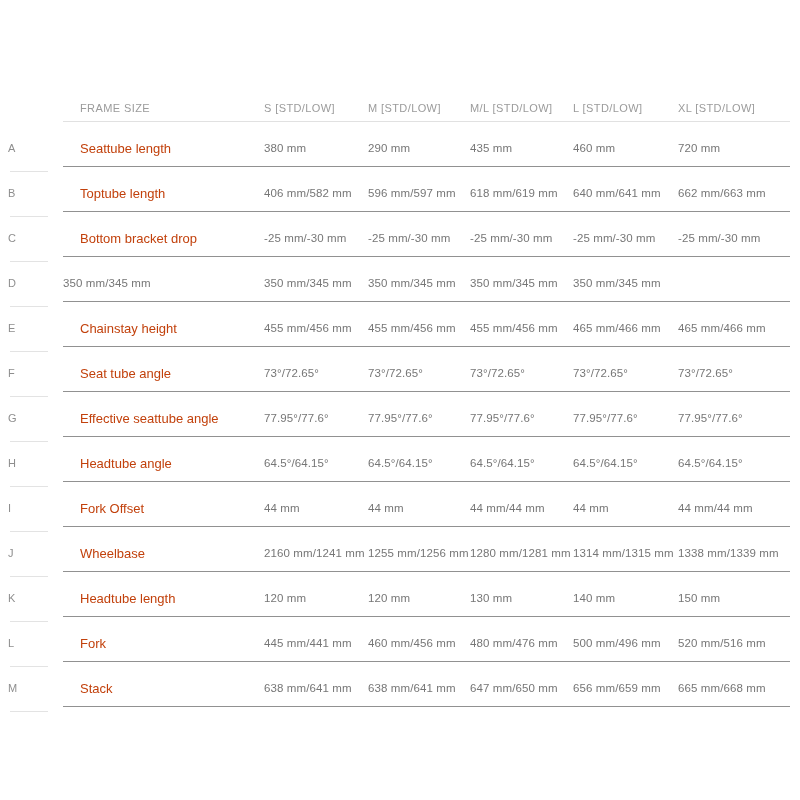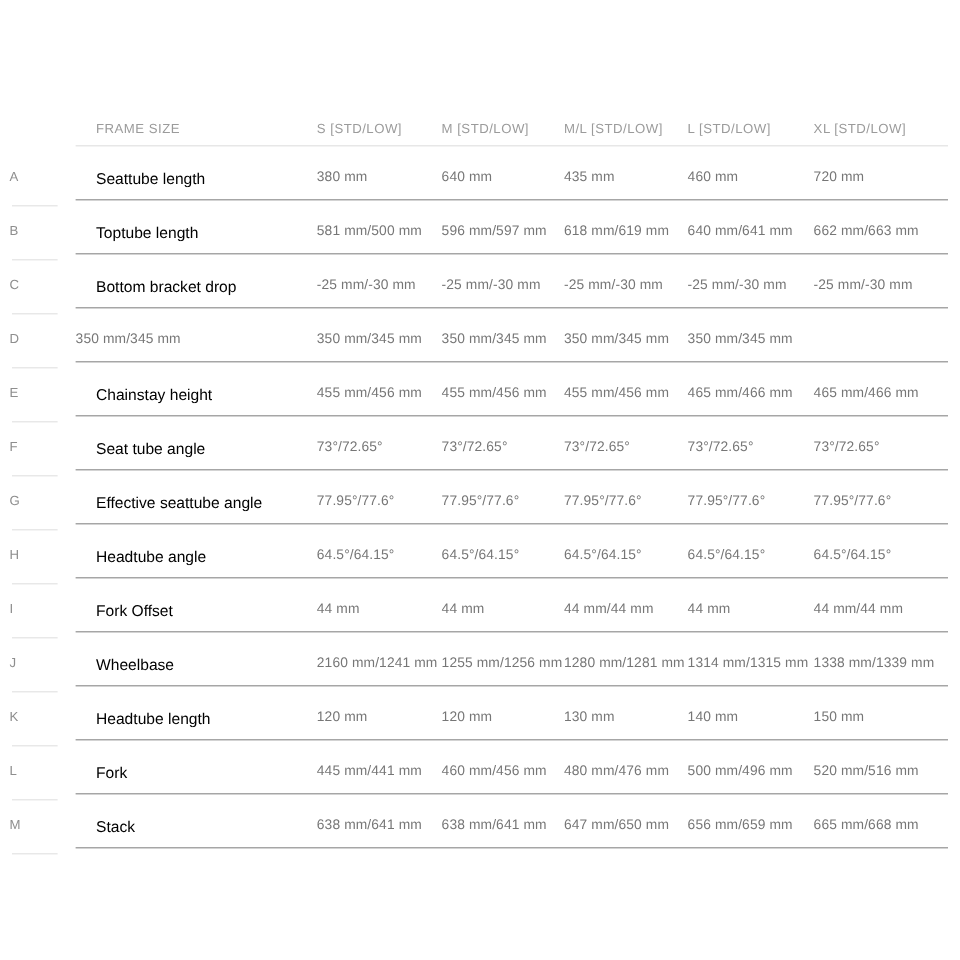--- a/index.html
+++ b/index.html
@@ -59,21 +59,21 @@
   }
 
   .cell {
     white-space: nowrap;
     overflow: hidden;
     padding-right: 4px;
   }
   .label-cell {
     padding-left: 17px;
     font-size: 13px;
-    color: #000000;
+    color: #c2410c;
   }
   .value-cell {
     font-size: 11.5px;
     color: #767676;
     letter-spacing: 0.1px;
   }
   .header-cell {
     font-size: 11px;
     color: #9b9b9b;
     letter-spacing: 0.4px;
@@ -96,31 +96,31 @@
         <div class="cell header-cell">XL [STD/LOW]</div>
       </div>
     </div>
 
     <div id="rows-container">
         <div class="row">
           <div class="gutter">A</div>
           <div class="content">
             <div class="cell label-cell">Seattube length</div>
             <div class="cell value-cell">380 mm</div>
-            <div class="cell value-cell">640 mm</div>
+            <div class="cell value-cell">290 mm</div>
             <div class="cell value-cell">435 mm</div>
             <div class="cell value-cell">460 mm</div>
             <div class="cell value-cell">720 mm</div>
           </div>
         </div>
         <div class="row">
           <div class="gutter">B</div>
           <div class="content">
             <div class="cell label-cell">Toptube length</div>
-            <div class="cell value-cell">581 mm/500 mm</div>
+            <div class="cell value-cell">406 mm/582 mm</div>
             <div class="cell value-cell">596 mm/597 mm</div>
             <div class="cell value-cell">618 mm/619 mm</div>
             <div class="cell value-cell">640 mm/641 mm</div>
             <div class="cell value-cell">662 mm/663 mm</div>
           </div>
         </div>
         <div class="row">
           <div class="gutter">C</div>
           <div class="content">
             <div class="cell label-cell">Bottom bracket drop</div>

